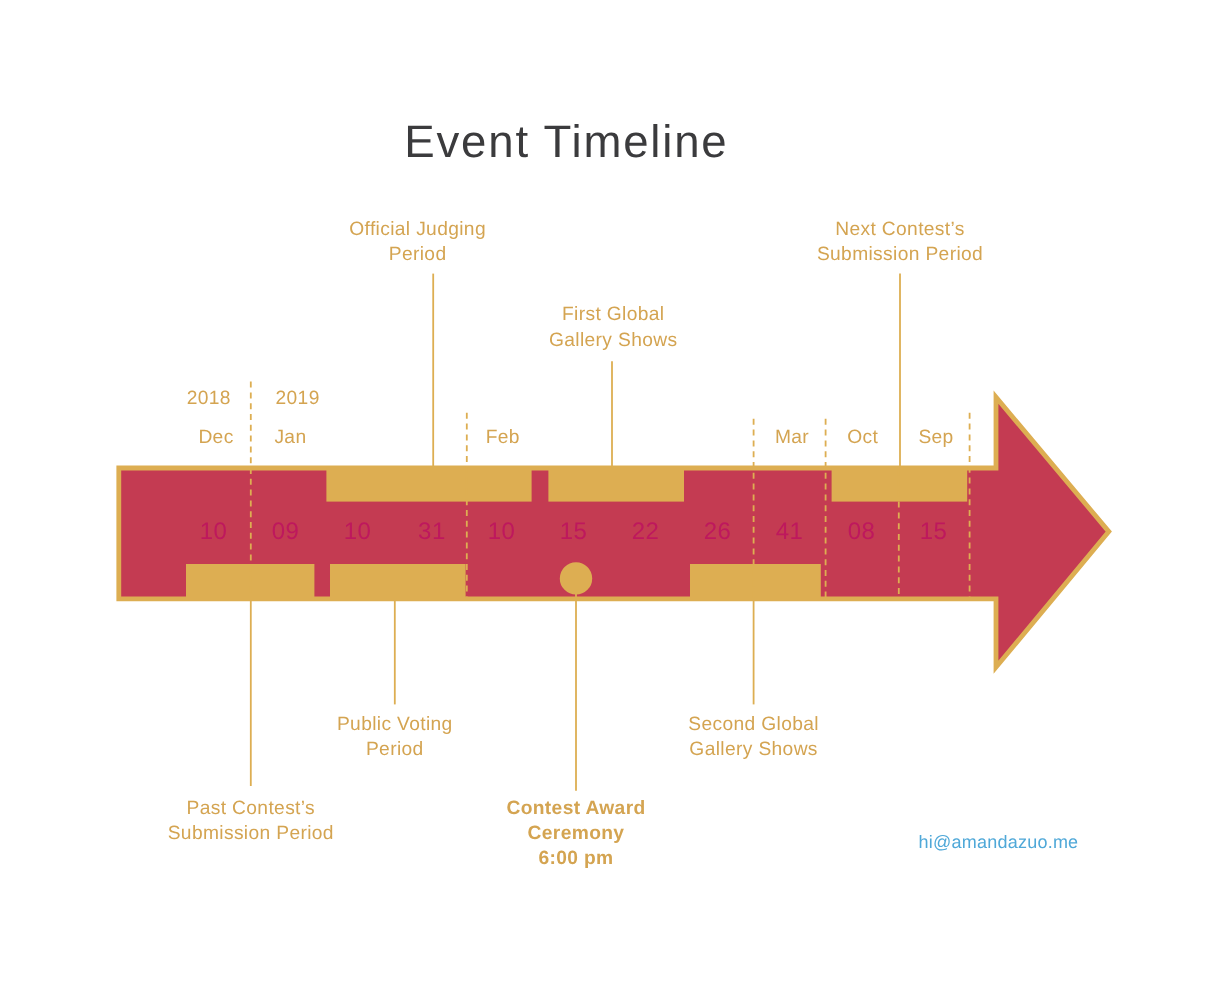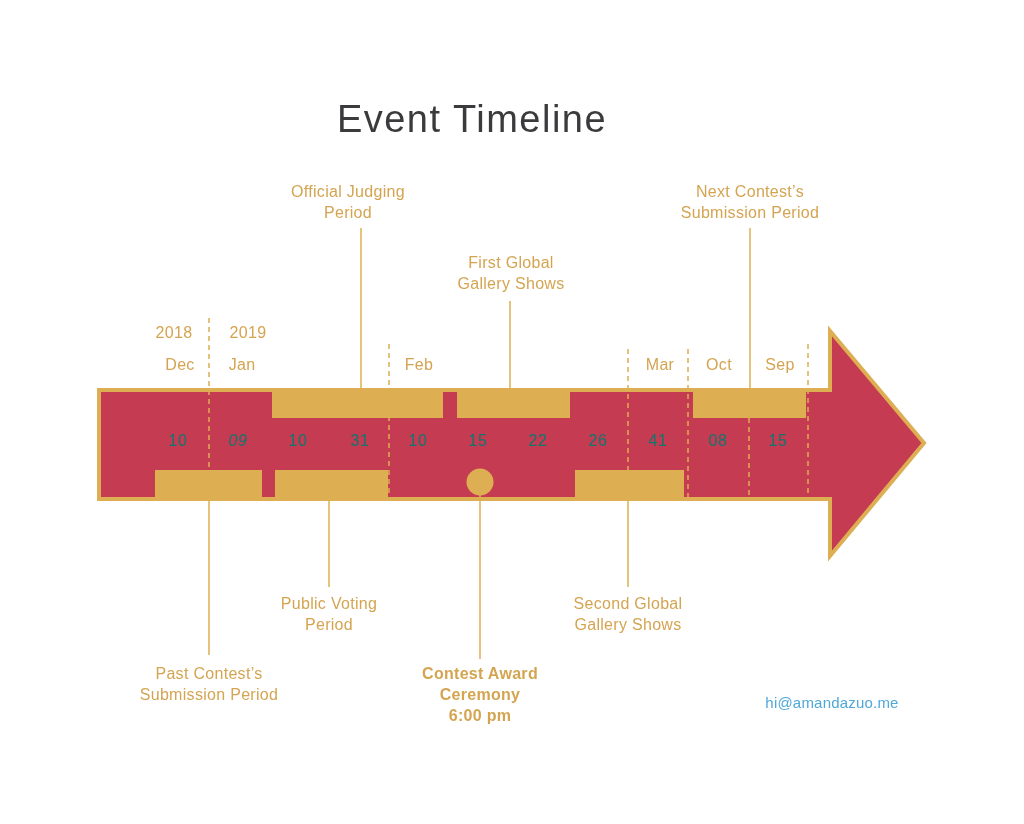--- a/index.html
+++ b/index.html
@@ -18,21 +18,21 @@
     transform:translateX(-50%);
     text-align:center;white-space:pre-line;
     color:#d4a451;font-size:16px;line-height:21px;letter-spacing:0.3px;
   }
   .year-label,.month-label{
     transform:translateX(-50%);
     color:#d4a451;font-size:16px;letter-spacing:0.3px;white-space:nowrap;
   }
   .date-label{
     transform:translateX(-50%);
-    color:#0f766e;font-size:16px;letter-spacing:0.5px;white-space:nowrap;
+    color:#be185d;font-size:20px;letter-spacing:0.5px;white-space:nowrap;
   }
   .contact{
     transform:translateX(-50%);
     color:#4fa8d8;font-size:15px;letter-spacing:0.2px;text-decoration:none;
     white-space:nowrap;
   }
 </style>
 </head>
 <body>
 
@@ -91,21 +91,21 @@
   <div class="abs year-label" style="left:248px;top:324px;">2019</div>
 
   <div class="abs month-label" style="left:180px;top:356px;">Dec</div>
   <div class="abs month-label" style="left:242px;top:356px;">Jan</div>
   <div class="abs month-label" style="left:419px;top:356px;text-align:center;">Feb</div>
   <div class="abs month-label" style="left:660px;top:356px;">Mar</div>
   <div class="abs month-label" style="left:719px;top:356px;">Oct</div>
   <div class="abs month-label" style="left:780px;top:356px;">Sep</div>
 
   <div class="abs date-label" style="left:178px;top:432px;">10</div>
-  <div class="abs date-label" style="left:238px;top:432px;font-style:italic;">09</div>
+  <div class="abs date-label" style="left:238px;top:432px;">09</div>
   <div class="abs date-label" style="left:298px;top:432px;">10</div>
   <div class="abs date-label" style="left:360px;top:432px;">31</div>
   <div class="abs date-label" style="left:418px;top:432px;">10</div>
   <div class="abs date-label" style="left:478px;top:432px;">15</div>
   <div class="abs date-label" style="left:538px;top:432px;">22</div>
   <div class="abs date-label" style="left:598px;top:432px;">26</div>
   <div class="abs date-label" style="left:658px;top:432px;">41</div>
   <div class="abs date-label" style="left:718px;top:432px;">08</div>
   <div class="abs date-label" style="left:778px;top:432px;">15</div>
 

